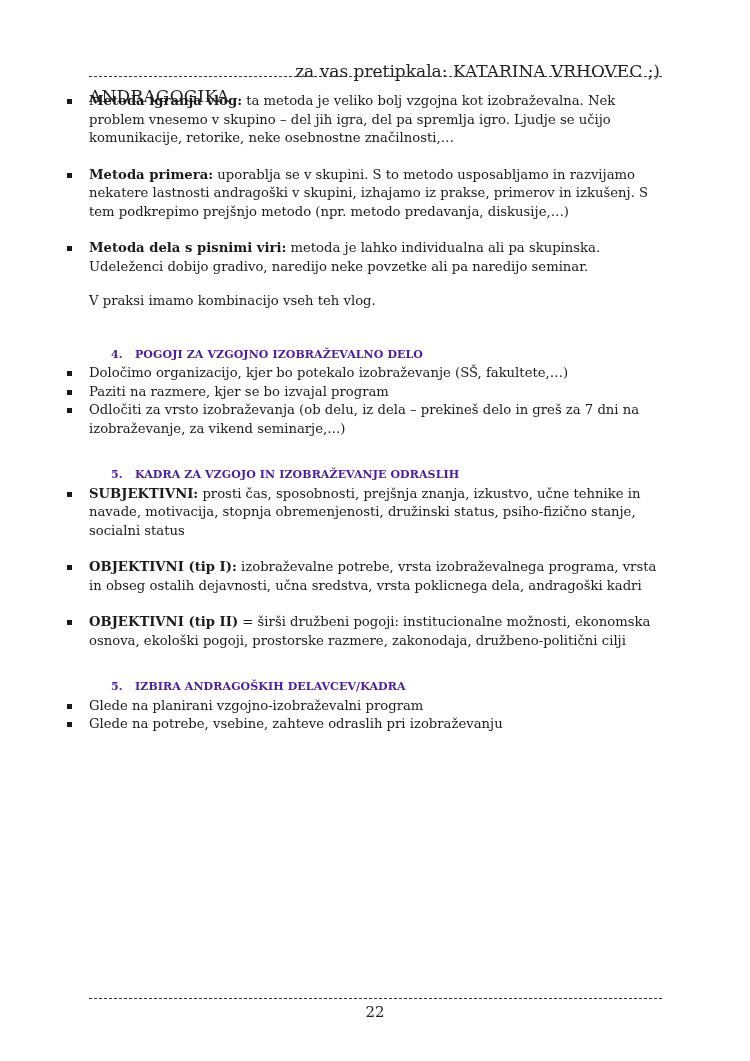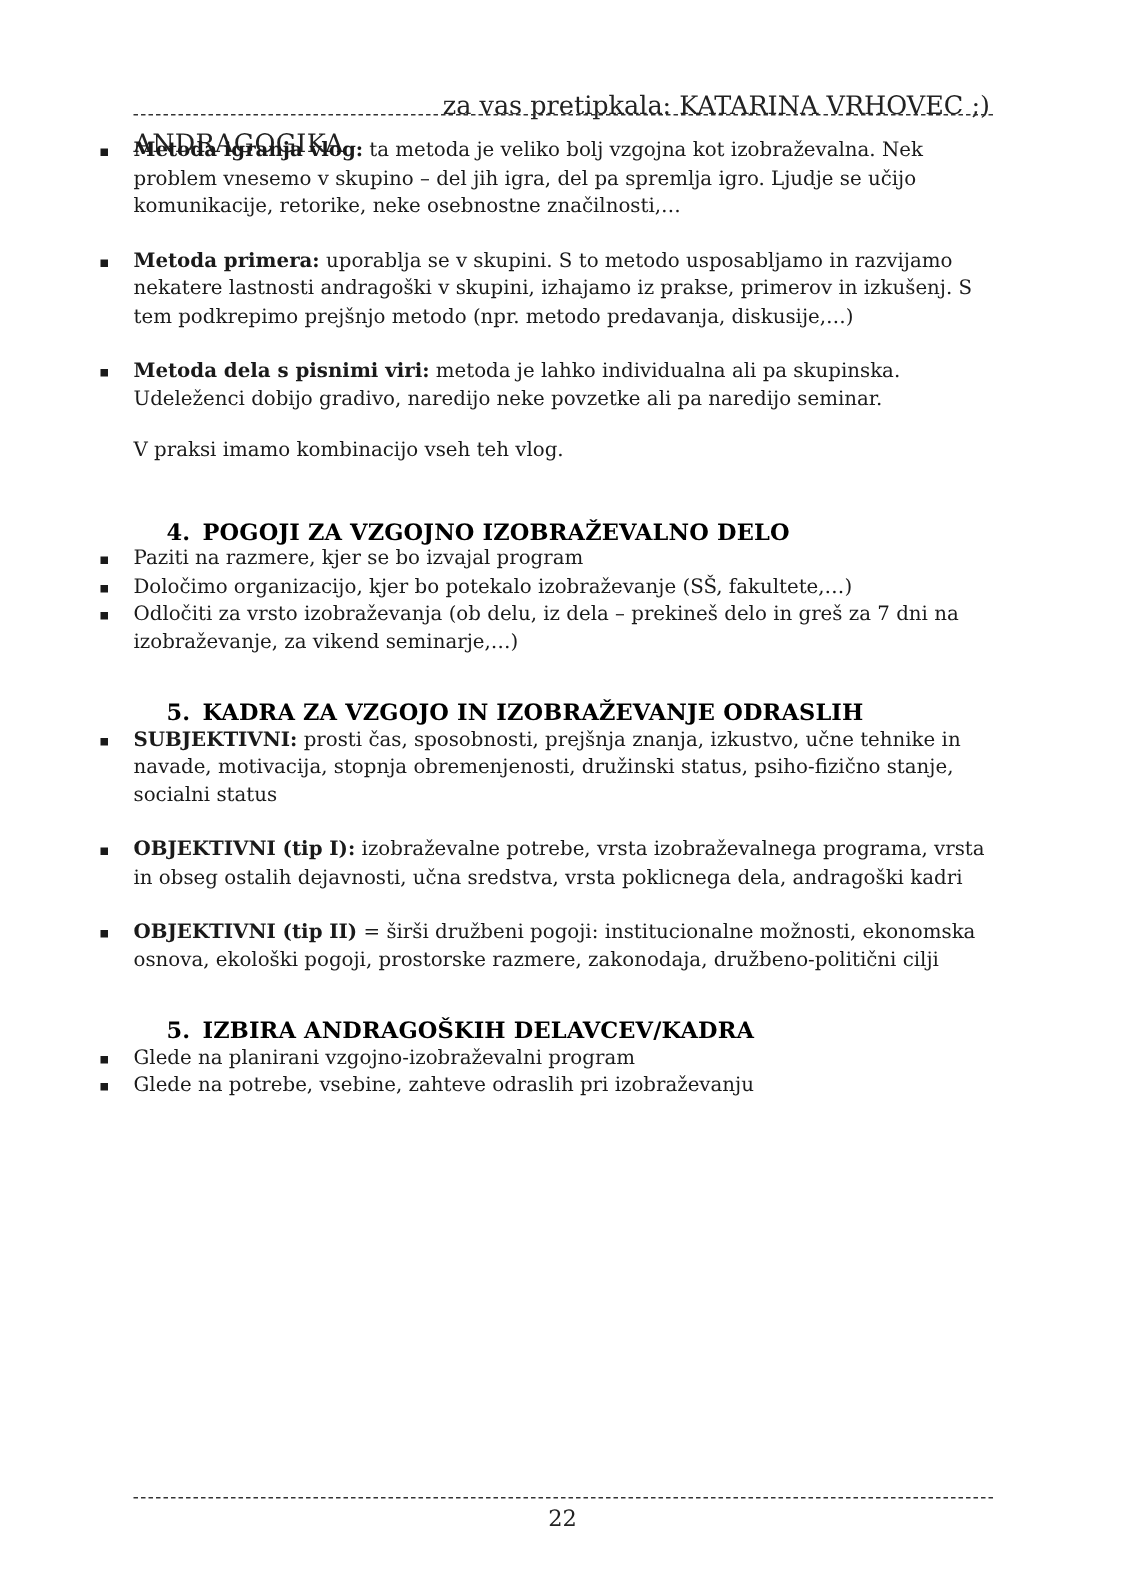--- a/index.html
+++ b/index.html
@@ -34,21 +34,21 @@
     ul.sq li { position: relative; }
     ul.sq li .bul {
       position: absolute; top: 7px; width: 5px; height: 5px; background: #1a1a1a;
     }
     .methods { margin-left: 90px; }
     .methods li { padding-left: 0; margin-bottom: 18px; }
     .methods li .bul { left: -22px; }
     .methods li.last { margin-bottom: 0; }
     .plain-para { margin-top: 16px; }
     .heading {
-      color: #000000; font-weight: bold; margin-left: 22px; font-size: 15px;
+      color: #4c1d95; font-weight: bold; margin-left: 22px; font-size: 11px;
       letter-spacing: 0.1px;
     }
     .heading .num { display: inline-block; width: 24px; }
     .sec4 { margin-top: 35px; }
     .sec5 { margin-top: 28px; }
     .sec6 { margin-top: 28px; }
     .items { margin-left: 67px; }
     .items li .bul { left: -22px; }
     .items.spaced li { margin-bottom: 18px; }
     .items.spaced li.last { margin-bottom: 0; }
@@ -78,22 +78,22 @@
         <b>Metoda dela s pisnimi viri:</b><span> metoda je lahko individualna ali pa skupinska. Udeleženci dobijo gradivo, naredijo neke povzetke ali pa naredijo seminar.</span>
       </li>
     </ul>
 
     <div class="plain-para">V praksi imamo kombinacijo vseh teh vlog.</div>
 
     <div class="heading sec4">
       <span class="num">4.</span><span>POGOJI ZA VZGOJNO IZOBRAŽEVALNO DELO</span>
     </div>
     <ul class="sq items">
+      <li><span class="bul"></span><span>Določimo organizacijo, kjer bo potekalo izobraževanje (SŠ, fakultete,…)</span></li>
       <li><span class="bul"></span><span>Paziti na razmere, kjer se bo izvajal program</span></li>
-      <li><span class="bul"></span><span>Določimo organizacijo, kjer bo potekalo izobraževanje (SŠ, fakultete,…)</span></li>
       <li><span class="bul"></span><span>Odločiti za vrsto izobraževanja (ob delu, iz dela – prekineš delo in greš za 7 dni na izobraževanje, za vikend seminarje,…)</span></li>
     </ul>
 
     <div class="heading sec5">
       <span class="num">5.</span><span>KADRA ZA VZGOJO IN IZOBRAŽEVANJE ODRASLIH</span>
     </div>
     <ul class="sq items spaced">
       <li>
         <span class="bul"></span>
         <b>SUBJEKTIVNI:</b><span> prosti čas, sposobnosti, prejšnja znanja, izkustvo, učne tehnike in navade, motivacija, stopnja obremenjenosti, družinski status, psiho-fizično stanje, socialni status</span>

